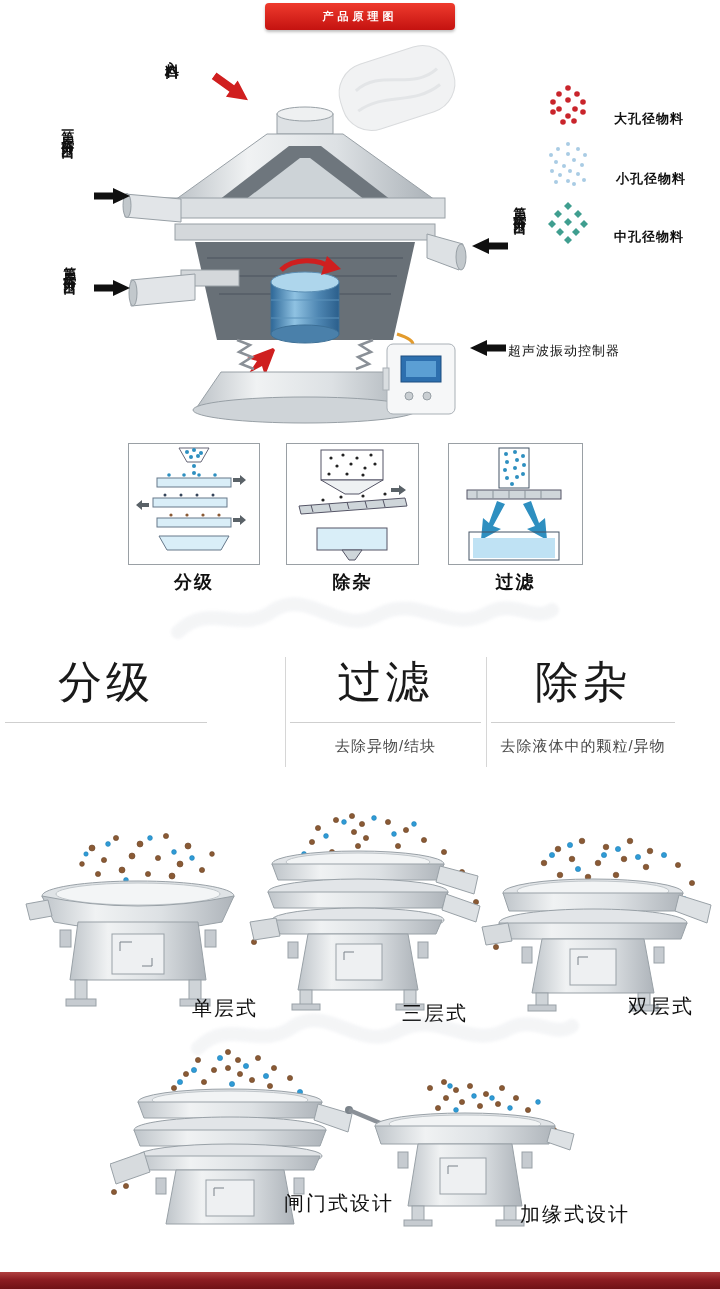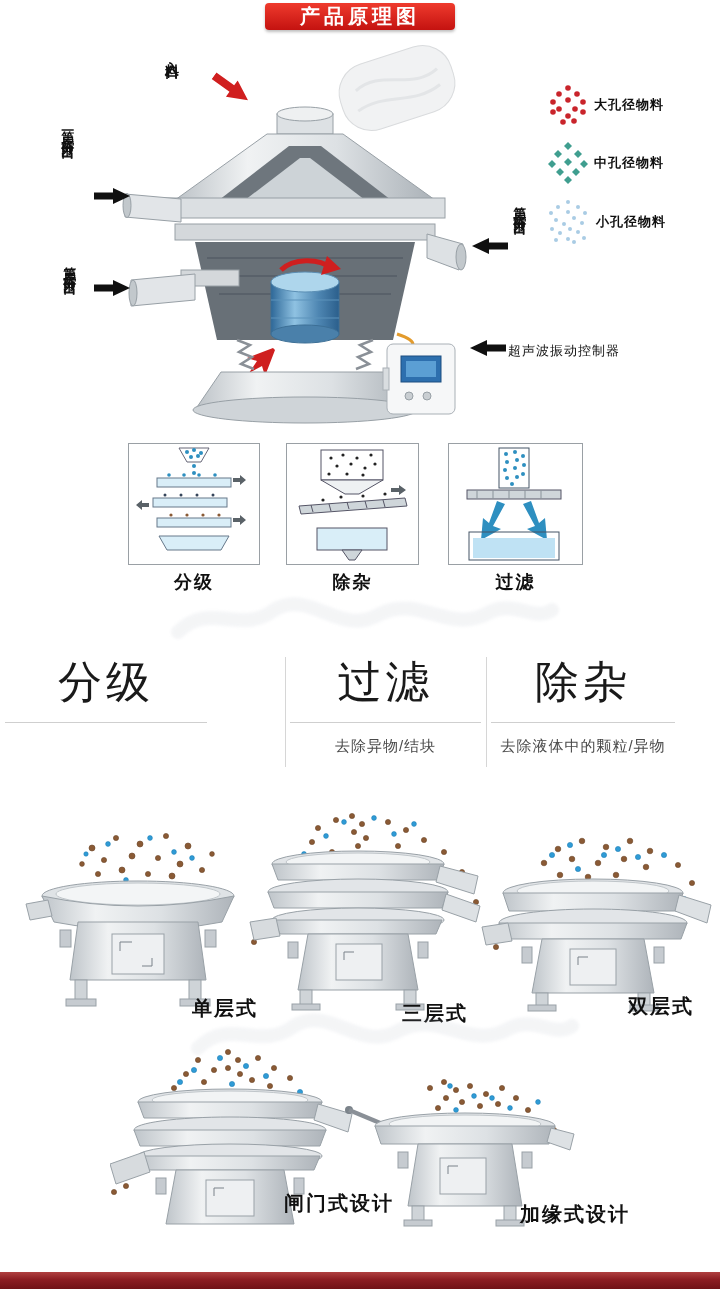--- a/index.html
+++ b/index.html
@@ -1,37 +1,37 @@
 <!DOCTYPE html>
 <html><head>
 <meta charset="utf-8">
 <style>
   *{margin:0;padding:0;box-sizing:border-box}
   html,body{background:#fff}
   body{font-family:"Liberation Sans",sans-serif;color:#111}
   .page{position:relative;width:720px;height:1289px;margin:0 auto;background:#fff;overflow:hidden}
   .abs{position:absolute}
   .ribbon{left:265px;top:3px;width:190px;height:27px;background:linear-gradient(180deg,#ef3b2d,#c41210);
-    border-radius:4px;color:#fff;font-size:20px;font-weight:bold;display:flex;align-items:center;
+    border-radius:4px;color:#fff;font-size:11px;font-weight:bold;display:flex;align-items:center;
     justify-content:center;letter-spacing:4px;box-shadow:0 2px 3px rgba(0,0,0,.25)}
   .vlabel{writing-mode:vertical-rl;font-weight:bold;font-size:13px;color:#101010;letter-spacing:3px;line-height:1.1}
   .hlabel{font-weight:normal;font-size:13px;color:#101010;letter-spacing:1px;white-space:nowrap}
   .flip{transform:scaleX(-1)}
   .redarrow{transform:rotate(36deg)}
   .legend{left:546px;top:46px;display:flex;flex-direction:column;gap:12px}
-  .legend-row{display:flex;align-items:center;gap:4px}
+  .legend-row{display:flex;align-items:flex-end;gap:24px}
   .legend-label{font-weight:bold;font-size:13px;color:#101010;letter-spacing:1px}
   .fnbox{top:443px;width:132px;height:122px;border:1px solid #9aa0a5;background:#fff}
   .fncap{top:570px;text-align:center;font-size:18px;font-weight:bold;color:#101010;letter-spacing:2px}
   .feat{top:653px;text-align:center}
   .feat-title{font-size:44px;font-weight:400;color:#1a1a1a;letter-spacing:4px}
   .feat-rule{height:1px;background:#cfcfcf;margin:10px auto 14px;width:97%}
   .feat-desc{font-size:15px;color:#4a4a4a;letter-spacing:1px}
   .vrule{top:657px;width:1px;height:110px;background:#d6d6d6}
-  .model-label{font-size:20px;font-weight:bold;color:#101010;letter-spacing:2px;white-space:nowrap}
+  .model-label{font-size:20px;font-weight:normal;color:#101010;letter-spacing:2px;white-space:nowrap}
   .wm{opacity:.13;filter:blur(1.6px)}
   .footer-bar{left:0;bottom:0;width:720px;height:17px;
     background:linear-gradient(180deg,#b04040 0%,#8c1d22 45%,#701216 100%)}
   svg{display:block}
 </style>
 </head>
 <body>
 
 <div class="page">
 
@@ -149,36 +149,20 @@
             <circle cx="13" cy="27" r="2.8"></circle>
               <circle cx="29" cy="27" r="2.8"></circle>
               <circle cx="22" cy="34" r="2.8"></circle>
             <circle cx="7" cy="30" r="2.8"></circle>
               <circle cx="37" cy="30" r="2.8"></circle>
               <circle cx="17" cy="40" r="2.8"></circle>
             <circle cx="28" cy="39" r="2.8"></circle>
           </g>
         </svg>
         <span class="legend-label">大孔径物料</span>
-      </div>
-      <div class="legend-row">
-        <svg width="44" height="46" viewBox="0 0 44 46">
-          <g fill="#3f9e8f">
-            <path d="M22,2 l4,4 -4,4 -4,-4 z"></path>
-              <path d="M12,10 l4,4 -4,4 -4,-4 z"></path>
-              <path d="M32,10 l4,4 -4,4 -4,-4 z"></path>
-            <path d="M6,20 l4,4 -4,4 -4,-4 z"></path>
-              <path d="M22,18 l4,4 -4,4 -4,-4 z"></path>
-              <path d="M38,20 l4,4 -4,4 -4,-4 z"></path>
-            <path d="M14,28 l4,4 -4,4 -4,-4 z"></path>
-              <path d="M30,28 l4,4 -4,4 -4,-4 z"></path>
-              <path d="M22,36 l4,4 -4,4 -4,-4 z"></path>
-          </g>
-        </svg>
-        <span class="legend-label">中孔径物料</span>
       </div>
       <div class="legend-row">
         <svg width="46" height="48" viewBox="0 0 46 48">
           <g fill="#a9cce4">
             <circle cx="22" cy="4" r="2"></circle>
               <circle cx="12" cy="9" r="2"></circle>
               <circle cx="32" cy="9" r="2"></circle>
             <circle cx="5" cy="15" r="2"></circle>
               <circle cx="22" cy="14" r="2"></circle>
               <circle cx="39" cy="15" r="2"></circle>
@@ -190,20 +174,36 @@
               <circle cx="24" cy="31" r="2"></circle>
             <circle cx="32" cy="34" r="2"></circle>
               <circle cx="14" cy="35" r="2"></circle>
               <circle cx="22" cy="41" r="2"></circle>
             <circle cx="38" cy="40" r="2"></circle>
               <circle cx="10" cy="42" r="2"></circle>
               <circle cx="28" cy="44" r="2"></circle>
           </g>
         </svg>
         <span class="legend-label">小孔径物料</span>
+      </div>
+      <div class="legend-row">
+        <svg width="44" height="46" viewBox="0 0 44 46">
+          <g fill="#3f9e8f">
+            <path d="M22,2 l4,4 -4,4 -4,-4 z"></path>
+              <path d="M12,10 l4,4 -4,4 -4,-4 z"></path>
+              <path d="M32,10 l4,4 -4,4 -4,-4 z"></path>
+            <path d="M6,20 l4,4 -4,4 -4,-4 z"></path>
+              <path d="M22,18 l4,4 -4,4 -4,-4 z"></path>
+              <path d="M38,20 l4,4 -4,4 -4,-4 z"></path>
+            <path d="M14,28 l4,4 -4,4 -4,-4 z"></path>
+              <path d="M30,28 l4,4 -4,4 -4,-4 z"></path>
+              <path d="M22,36 l4,4 -4,4 -4,-4 z"></path>
+          </g>
+        </svg>
+        <span class="legend-label">中孔径物料</span>
       </div>
     </div>
   </div>
 
   <div>
     <div class="abs fnbox" style="left:128px">
       <svg width="130" height="120" viewBox="0 0 130 120">
         <path d="M50,4 L80,4 L72,18 L58,18 Z" fill="#fff" stroke="#667"></path>
         <g fill="#2e8fc0">
             <circle cx="58" cy="8" r="2"></circle>

